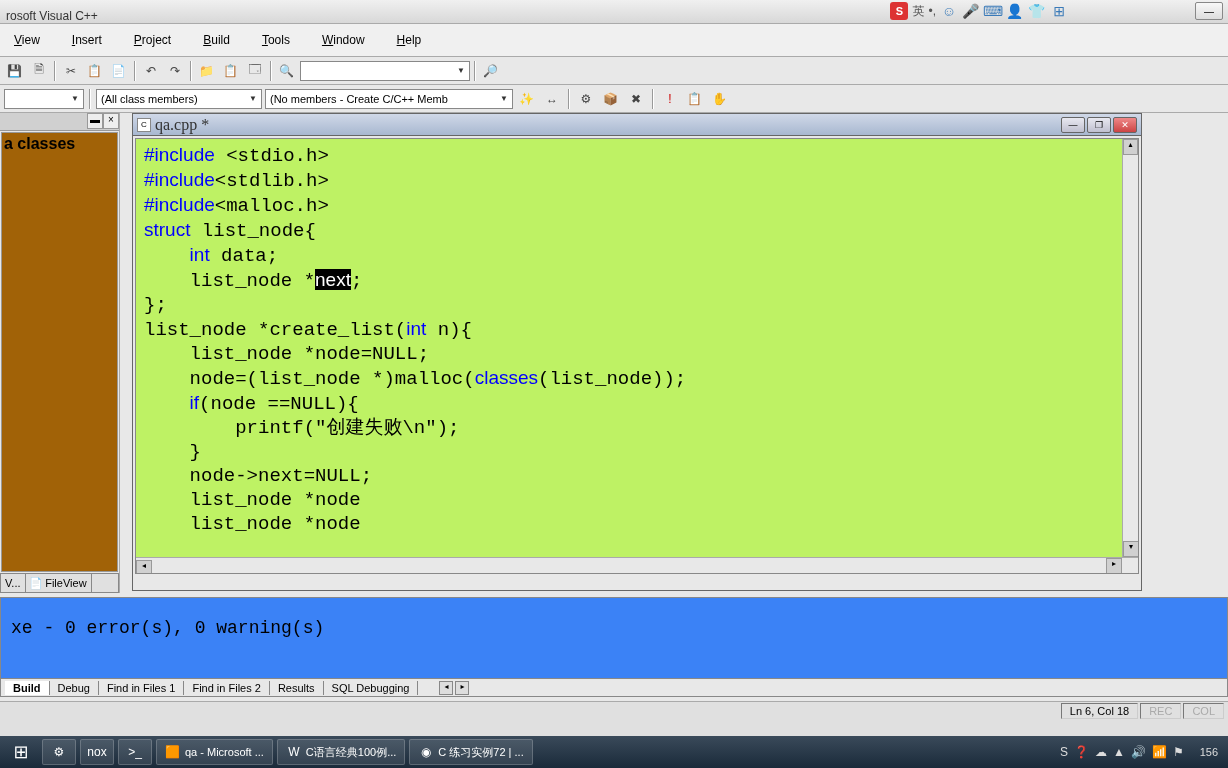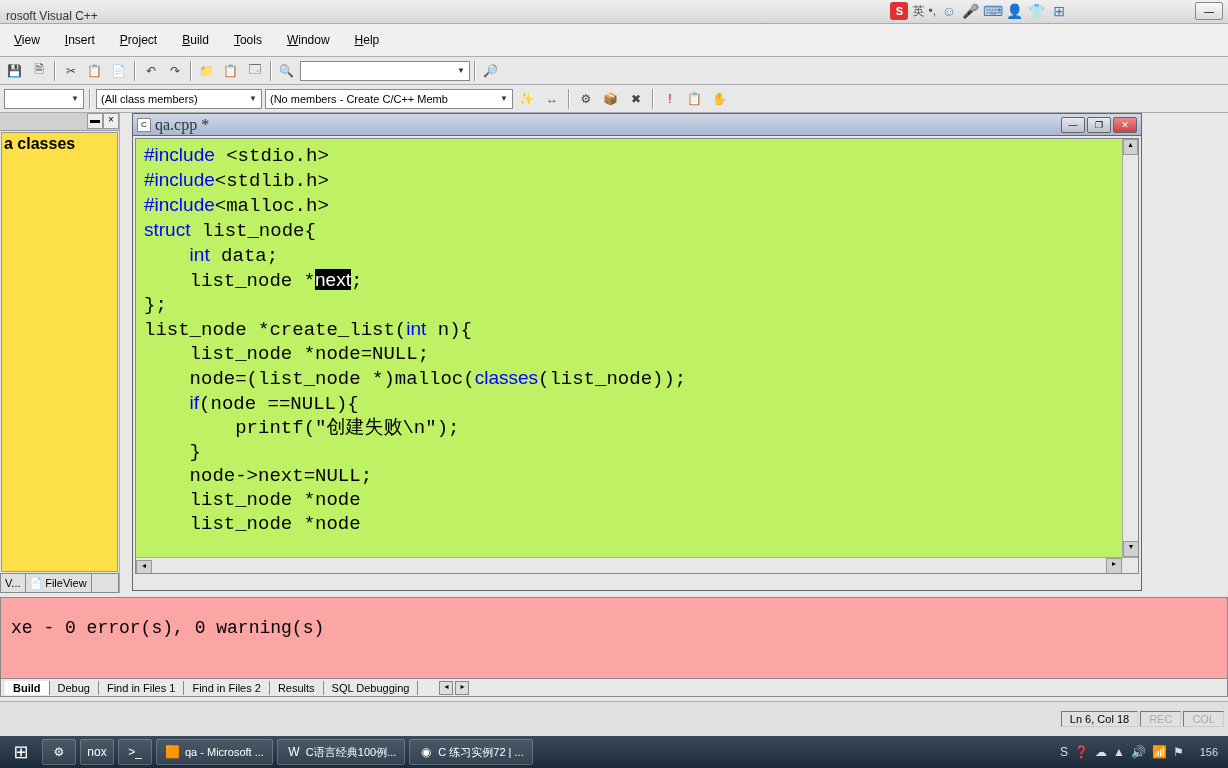--- a/index.html
+++ b/index.html
@@ -5,34 +5,34 @@
 * { margin:0; padding:0; box-sizing:border-box; font-family:"Tahoma","Microsoft YaHei",sans-serif; }
 body { width:1228px; height:768px; background:#e8e8e8; overflow:hidden; position:relative; font-size:11px; }
 .titlebar { height:24px; background:linear-gradient(#f0f0f0,#d8d8d8); border-bottom:1px solid #aaa; display:flex; align-items:flex-end; padding:0 6px; position:relative; }
 .titlebar .title { color:#333; font-size:12px; }
 .tray { position:absolute; right:160px; top:2px; display:flex; gap:4px; align-items:center; }
 .tray .badge { background:#d33; color:#fff; width:18px; height:18px; border-radius:3px; display:flex; align-items:center; justify-content:center; font-weight:bold; font-size:11px; }
 .tray .chin { color:#555; font-size:12px; }
 .tray .ico { width:18px; height:18px; display:flex; align-items:center; justify-content:center; color:#3a7ab8; font-size:14px; }
 .winbtns { position:absolute; right:5px; top:2px; display:flex; gap:2px; }
 .winbtn { width:28px; height:18px; border:1px solid #888; background:linear-gradient(#f8f8f8,#ddd); display:flex; align-items:center; justify-content:center; font-size:10px; border-radius:2px; }
-.menubar { height:22px; background:#f0f0f0; border-bottom:1px solid #aaa; display:flex; align-items:center; padding:16px 6px; gap:9px; }
+.menubar { height:22px; background:#f0f0f0; border-bottom:1px solid #aaa; display:flex; align-items:center; padding:16px 6px; gap:16px; }
 .menubar span { padding:2px 8px; font-size:12px; cursor:pointer; }
 .menubar span u { text-decoration:underline; }
 .toolbar { height:28px; background:#e8e8e8; border-bottom:1px solid #aaa; display:flex; align-items:center; padding:0 4px; gap:2px; }
 .tbtn { width:22px; height:22px; border:1px solid transparent; display:flex; align-items:center; justify-content:center; background:#e8e8e8; font-size:12px; color:#444; }
 .sep { width:2px; height:20px; border-left:1px solid #999; border-right:1px solid #fff; margin:0 2px; }
 .combo { border:1px solid #888; background:#fff; height:20px; display:flex; align-items:center; padding:0 4px; font-size:11px; }
 .combo .drop { margin-left:auto; font-size:8px; color:#333; }
 .toolbar2 { height:28px; background:#e8e8e8; border-bottom:1px solid #aaa; display:flex; align-items:center; padding:0 4px; gap:3px; }
 .workarea { display:flex; height:480px; position:relative; }
 .sidepanel { width:120px; background:#e8e8e8; border-right:1px solid #aaa; display:flex; flex-direction:column; }
 .sidehead { height:18px; background:#d0d0d0; border-bottom:1px solid #999; display:flex; justify-content:flex-end; }
 .sidehead .xbtn { width:16px; height:16px; font-size:10px; text-align:center; border:1px solid #999; background:#eee; }
-.sidetree { flex:1; background:#fde047; border:1px solid #999; margin:1px; font-family:"Courier New",monospace; font-size:16px; font-weight:bold; color:#000; padding:2px; }
+.sidetree { flex:1; background:#a16207; border:1px solid #999; margin:1px; font-family:"Courier New",monospace; font-size:16px; font-weight:bold; color:#000; padding:2px; }
 .sidetab { height:20px; border:1px solid #888; background:#e0e0e0; display:flex; }
 .sidetab .tab { padding:2px 4px; border-right:1px solid #888; font-size:11px; display:flex; align-items:center; gap:2px; }
 .code-window { position:absolute; left:132px; top:0; width:1010px; height:478px; background:#e8e8e8; border:1px solid #666; }
 .cw-title { height:22px; background:linear-gradient(#d0d8e8,#a8b8d0); display:flex; align-items:center; padding:0 4px; gap:4px; border-bottom:1px solid #666; }
 .cw-title .fico { width:14px; height:14px; background:#fff; border:1px solid #888; font-size:8px; display:flex; align-items:center; justify-content:center; }
 .cw-title .fname { font-size:16px; color:#333;font-family:Liberation Serif, serif; }
 .cw-title .btns { margin-left:auto; display:flex; gap:2px; }
 .cw-title .wb { width:24px; height:16px; border:1px solid #666; display:flex; align-items:center; justify-content:center; font-size:9px; border-radius:2px; }
 .cw-title .wb.min { background:linear-gradient(#e8e8f0,#c0c0d0); }
 .cw-title .wb.max { background:linear-gradient(#e8e8f0,#c0c0d0); }
@@ -40,27 +40,27 @@
 .code-body { background:#bef264; height:436px; position:relative; overflow:hidden; border:1px solid #888; margin:2px; }
 .code-body pre { font-family:"Consolas","Courier New",monospace; font-size:19px; line-height:24px; padding:4px 8px; white-space:pre; }
 .kw { color:#0000ff; }
 .sel { background:#000; color:#fff; }
 .vscroll { position:absolute; right:0; top:0; width:16px; height:100%; background:#e8e8e8; border-left:1px solid #aaa; }
 .vscroll .up, .vscroll .down { height:16px; background:#d0d0d0; border:1px solid #999; font-size:8px; text-align:center; }
 .vscroll .down { position:absolute; bottom:16px; width:16px; }
 .hscroll { position:absolute; bottom:0; left:0; height:16px; width:100%; background:#e8e8e8; border-top:1px solid #aaa; }
 .hscroll .left,.hscroll .right { width:16px; height:16px; background:#d0d0d0; border:1px solid #999; font-size:8px; text-align:center; display:inline-block; }
 .hscroll .right { position:absolute; right:16px; }
-.output-area { height:100px; background:#fca5a5; border:1px solid #888; margin:4px 0; position:relative; }
+.output-area { height:100px; background:#3b82f6; border:1px solid #888; margin:4px 0; position:relative; }
 .output-area .txt { font-family:"Courier New",monospace; font-size:18px; padding:20px 10px; }
 .output-tabs { height:18px; display:flex; align-items:center; font-size:11px; border-top:1px solid #888; background:#e8e8e8; position:absolute; bottom:0; left:0; width:100%; }
 .output-tabs .ot { padding:1px 8px; border-right:1px solid #888; background:#e8e8e8; }
 .output-tabs .ot.active { background:#fff; font-weight:bold; }
 .output-tabs .navbtn { width:14px; height:14px; border:1px solid #888; background:#ddd; margin:0 1px; font-size:8px; text-align:center; }
-.statusbar { height:22px; background:#e0e0e0; border-top:1px solid #aaa; display:flex; align-items:center; padding:17px 4px; }
+.statusbar { height:22px; background:#e0e0e0; border-top:1px solid #aaa; display:flex; align-items:flex-end; padding:17px 4px; }
 .statusbar .cell { border:1px inset #ccc; padding:1px 8px; font-size:11px; margin-left:2px; }
 .statusbar .spacer { flex:1; }
 .taskbar { position:absolute; bottom:0; left:0; width:100%; height:32px; background:linear-gradient(#3a4a5a,#1a2a3a); display:flex; align-items:center; padding:0 4px; gap:4px; }
 .taskbar .start { width:34px; height:28px; display:flex; align-items:center; justify-content:center; color:#fff; font-size:18px; }
 .taskbar .titem { height:26px; padding:0 8px; background:rgba(255,255,255,.1); border:1px solid rgba(255,255,255,.2); display:flex; align-items:center; gap:4px; color:#fff; font-size:11px; border-radius:2px; }
 .taskbar .titem .ti-ico { width:16px; height:16px; display:flex; align-items:center; justify-content:center; font-size:12px; }
 .taskbar .systray { margin-left:auto; display:flex; align-items:center; gap:6px; color:#ddd; font-size:12px; padding:0 6px; }
 .taskbar .clock { color:#ddd; font-size:11px; text-align:right; line-height:11px; padding:0 6px; }
 </style>
 </head>

